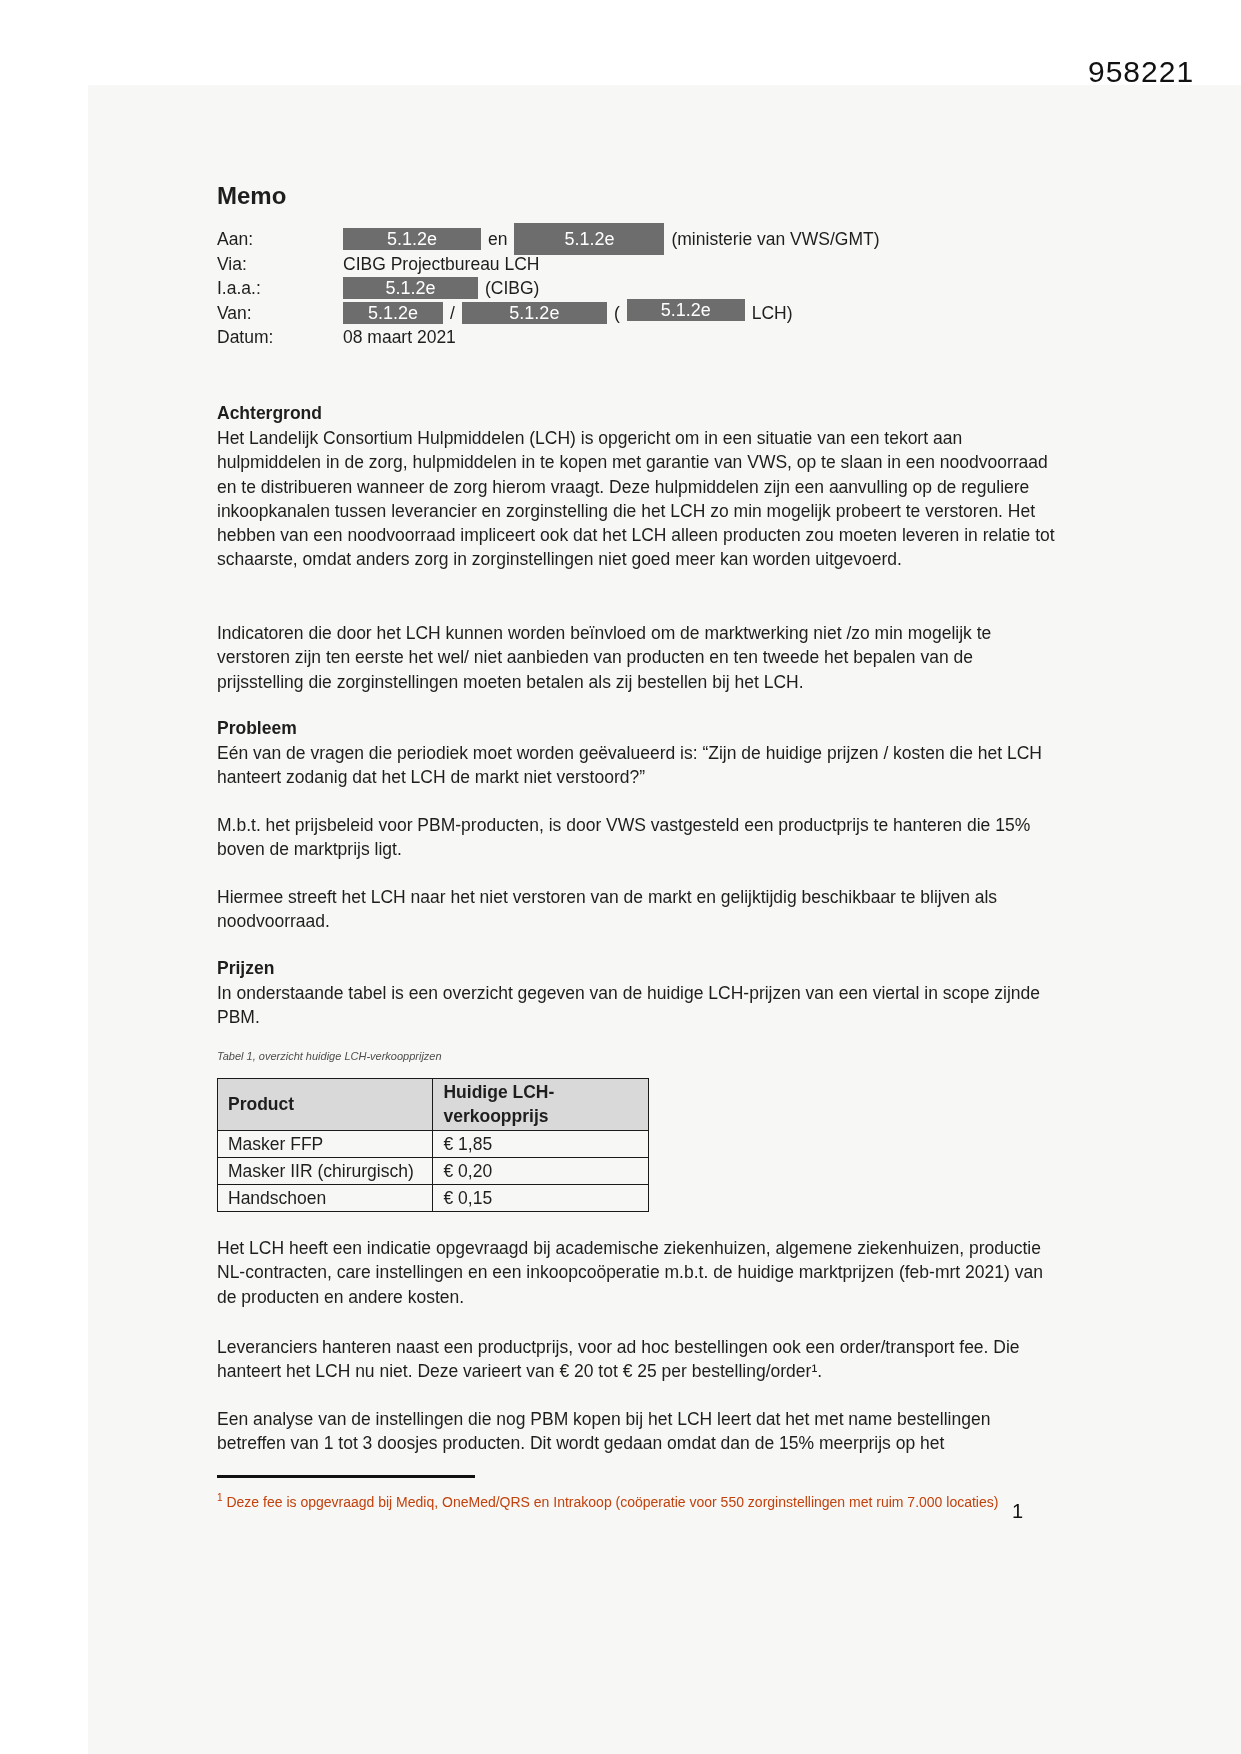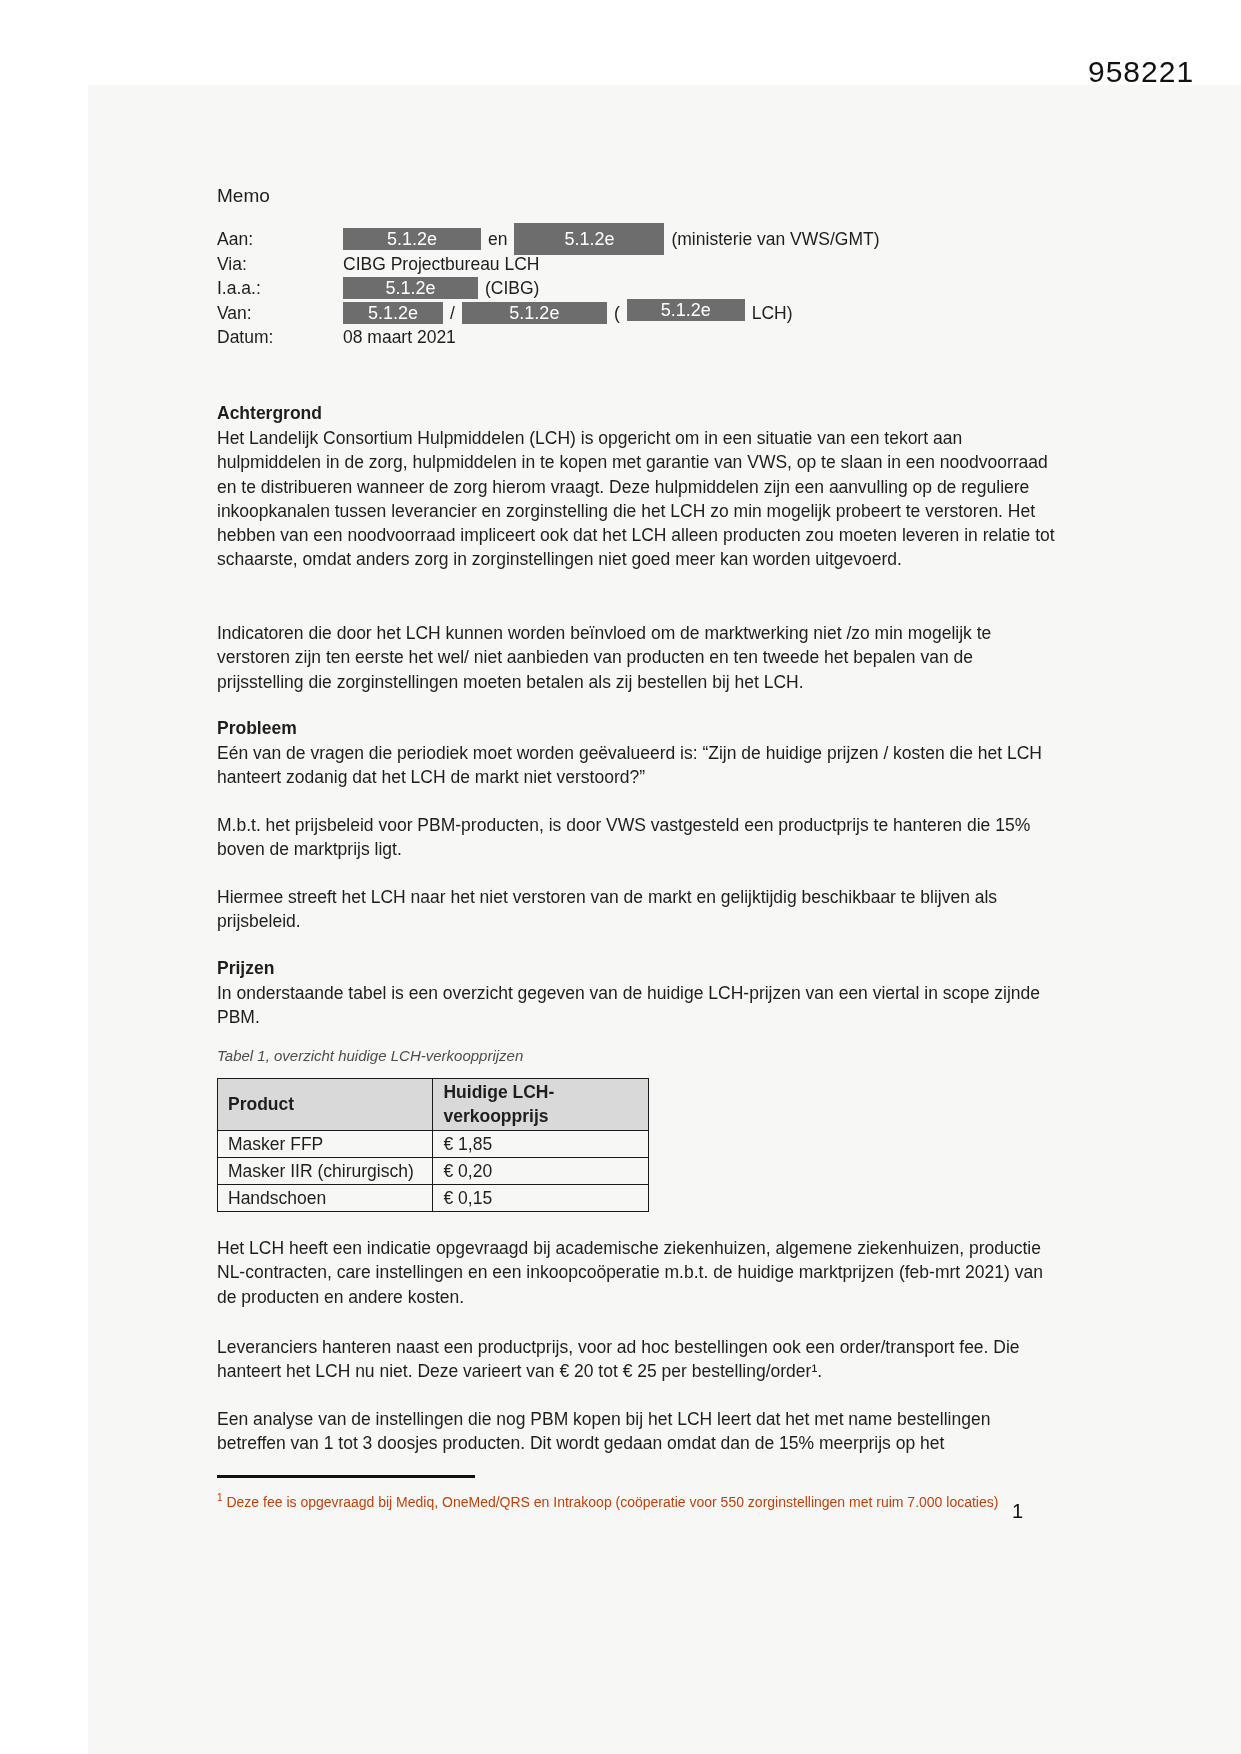--- a/index.html
+++ b/index.html
@@ -28,21 +28,21 @@
   }
   .content {
     position: absolute;
     left: 217px; top: 0;
     width: 840px;
     height: 100%;
     font-size: 17.5px;
     line-height: 24.3px;
   }
   .abs { position: absolute; left: 0; width: 100%; }
-  .memo-title { top: 184px; font-weight: normal; font-size: 19px; }
+  .memo-title { top: 184px; font-weight: bold; font-size: 24px; }
   .fields { top: 227px; }
   .frow { display: flex; height: 24.5px; align-items: center; }
   .flabel { width: 126px; flex-shrink: 0; }
   .fvalue { display: flex; align-items: center; gap: 7px; white-space: nowrap; }
   .redact {
     display: inline-block;
     background: #6d6d6d;
     color: #ffffff;
     font-size: 18px;
     height: 22px;
@@ -64,21 +64,21 @@
   .p-a2 { top: 621px; }
   .h-probleem { top: 716px; }
   .p-p1 { top: 741px; }
   .p-p2 { top: 813px; }
   .p-p3 { top: 885px; }
   .h-prijzen { top: 956px; }
   .p-pr1 { top: 981px; }
   .table-caption {
     top: 1044px;
     font-style: italic;
-    font-size: 15px;
+    font-size: 11px;
     color: #4d4d4d;
   }
   .price-table-wrap { top: 1078px; }
   table.price-table {
     border-collapse: collapse;
     width: 432px;
     font-size: 17.5px;
   }
   table.price-table th, table.price-table td {
     border: 1.6px solid #1a1a1a;
@@ -178,21 +178,21 @@
 
     </div>
 
     <div class="abs heading h-achtergrond">Achtergrond</div>
     <p class="abs p-a1">Het Landelijk Consortium Hulpmiddelen (LCH) is opgericht om in een situatie van een tekort aan hulpmiddelen in de zorg, hulpmiddelen in te kopen met garantie van VWS, op te slaan in een noodvoorraad en te distribueren wanneer de zorg hierom vraagt. Deze hulpmiddelen zijn een aanvulling op de reguliere inkoopkanalen tussen leverancier en zorginstelling die het LCH zo min mogelijk probeert te verstoren. Het hebben van een noodvoorraad impliceert ook dat het LCH alleen producten zou moeten leveren in relatie tot schaarste, omdat anders zorg in zorginstellingen niet goed meer kan worden uitgevoerd.</p>
     <p class="abs p-a2">Indicatoren die door het LCH kunnen worden beïnvloed om de marktwerking niet /zo min mogelijk te verstoren zijn ten eerste het wel/ niet aanbieden van producten en ten tweede het bepalen van de prijsstelling die zorginstellingen moeten betalen als zij bestellen bij het LCH.</p>
 
     <div class="abs heading h-probleem">Probleem</div>
     <p class="abs p-p1">Eén van de vragen die periodiek moet worden geëvalueerd is: “Zijn de huidige prijzen / kosten die het LCH hanteert zodanig dat het LCH de markt niet verstoord?”</p>
     <p class="abs p-p2">M.b.t. het prijsbeleid voor PBM-producten, is door VWS vastgesteld een productprijs te hanteren die 15% boven de marktprijs ligt.</p>
-    <p class="abs p-p3">Hiermee streeft het LCH naar het niet verstoren van de markt en gelijktijdig beschikbaar te blijven als prijsbeleid.</p>
+    <p class="abs p-p3">Hiermee streeft het LCH naar het niet verstoren van de markt en gelijktijdig beschikbaar te blijven als noodvoorraad.</p>
 
     <div class="abs heading h-prijzen">Prijzen</div>
     <p class="abs p-pr1">In onderstaande tabel is een overzicht gegeven van de huidige LCH-prijzen van een viertal in scope zijnde PBM.</p>
 
     <div class="abs table-caption">Tabel 1, overzicht huidige LCH-verkoopprijzen</div>
 
     <div class="abs price-table-wrap">
       <table class="price-table">
         <colgroup>
             <col class="c1">

